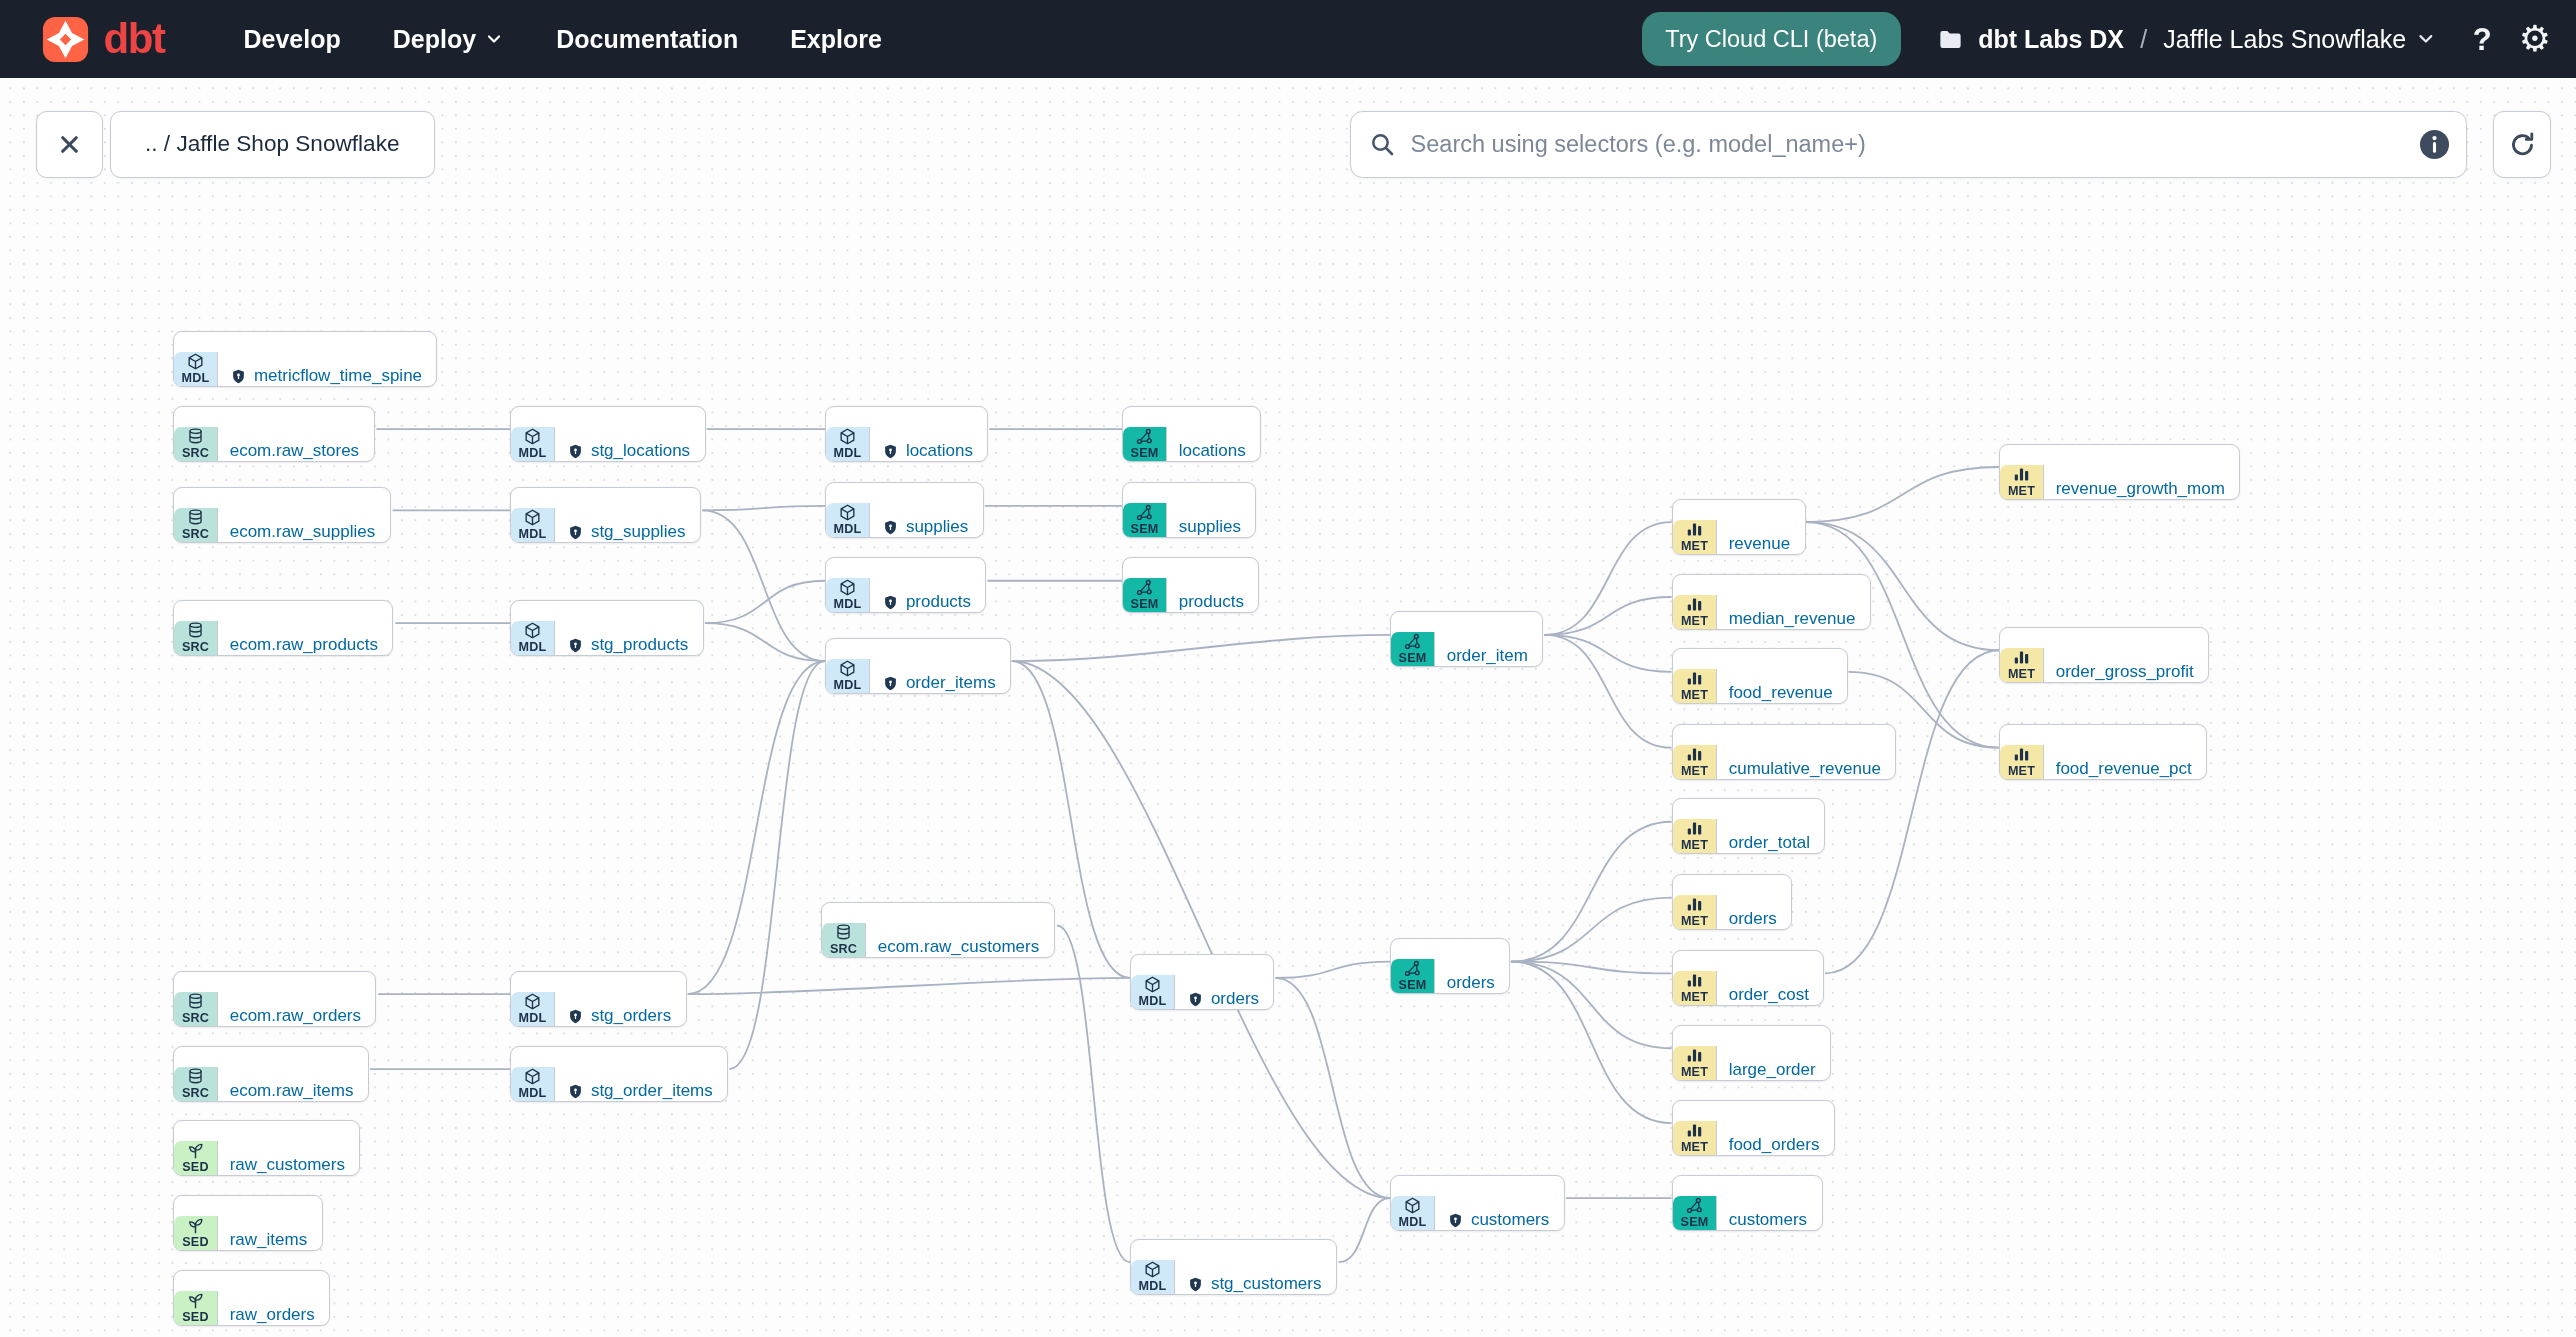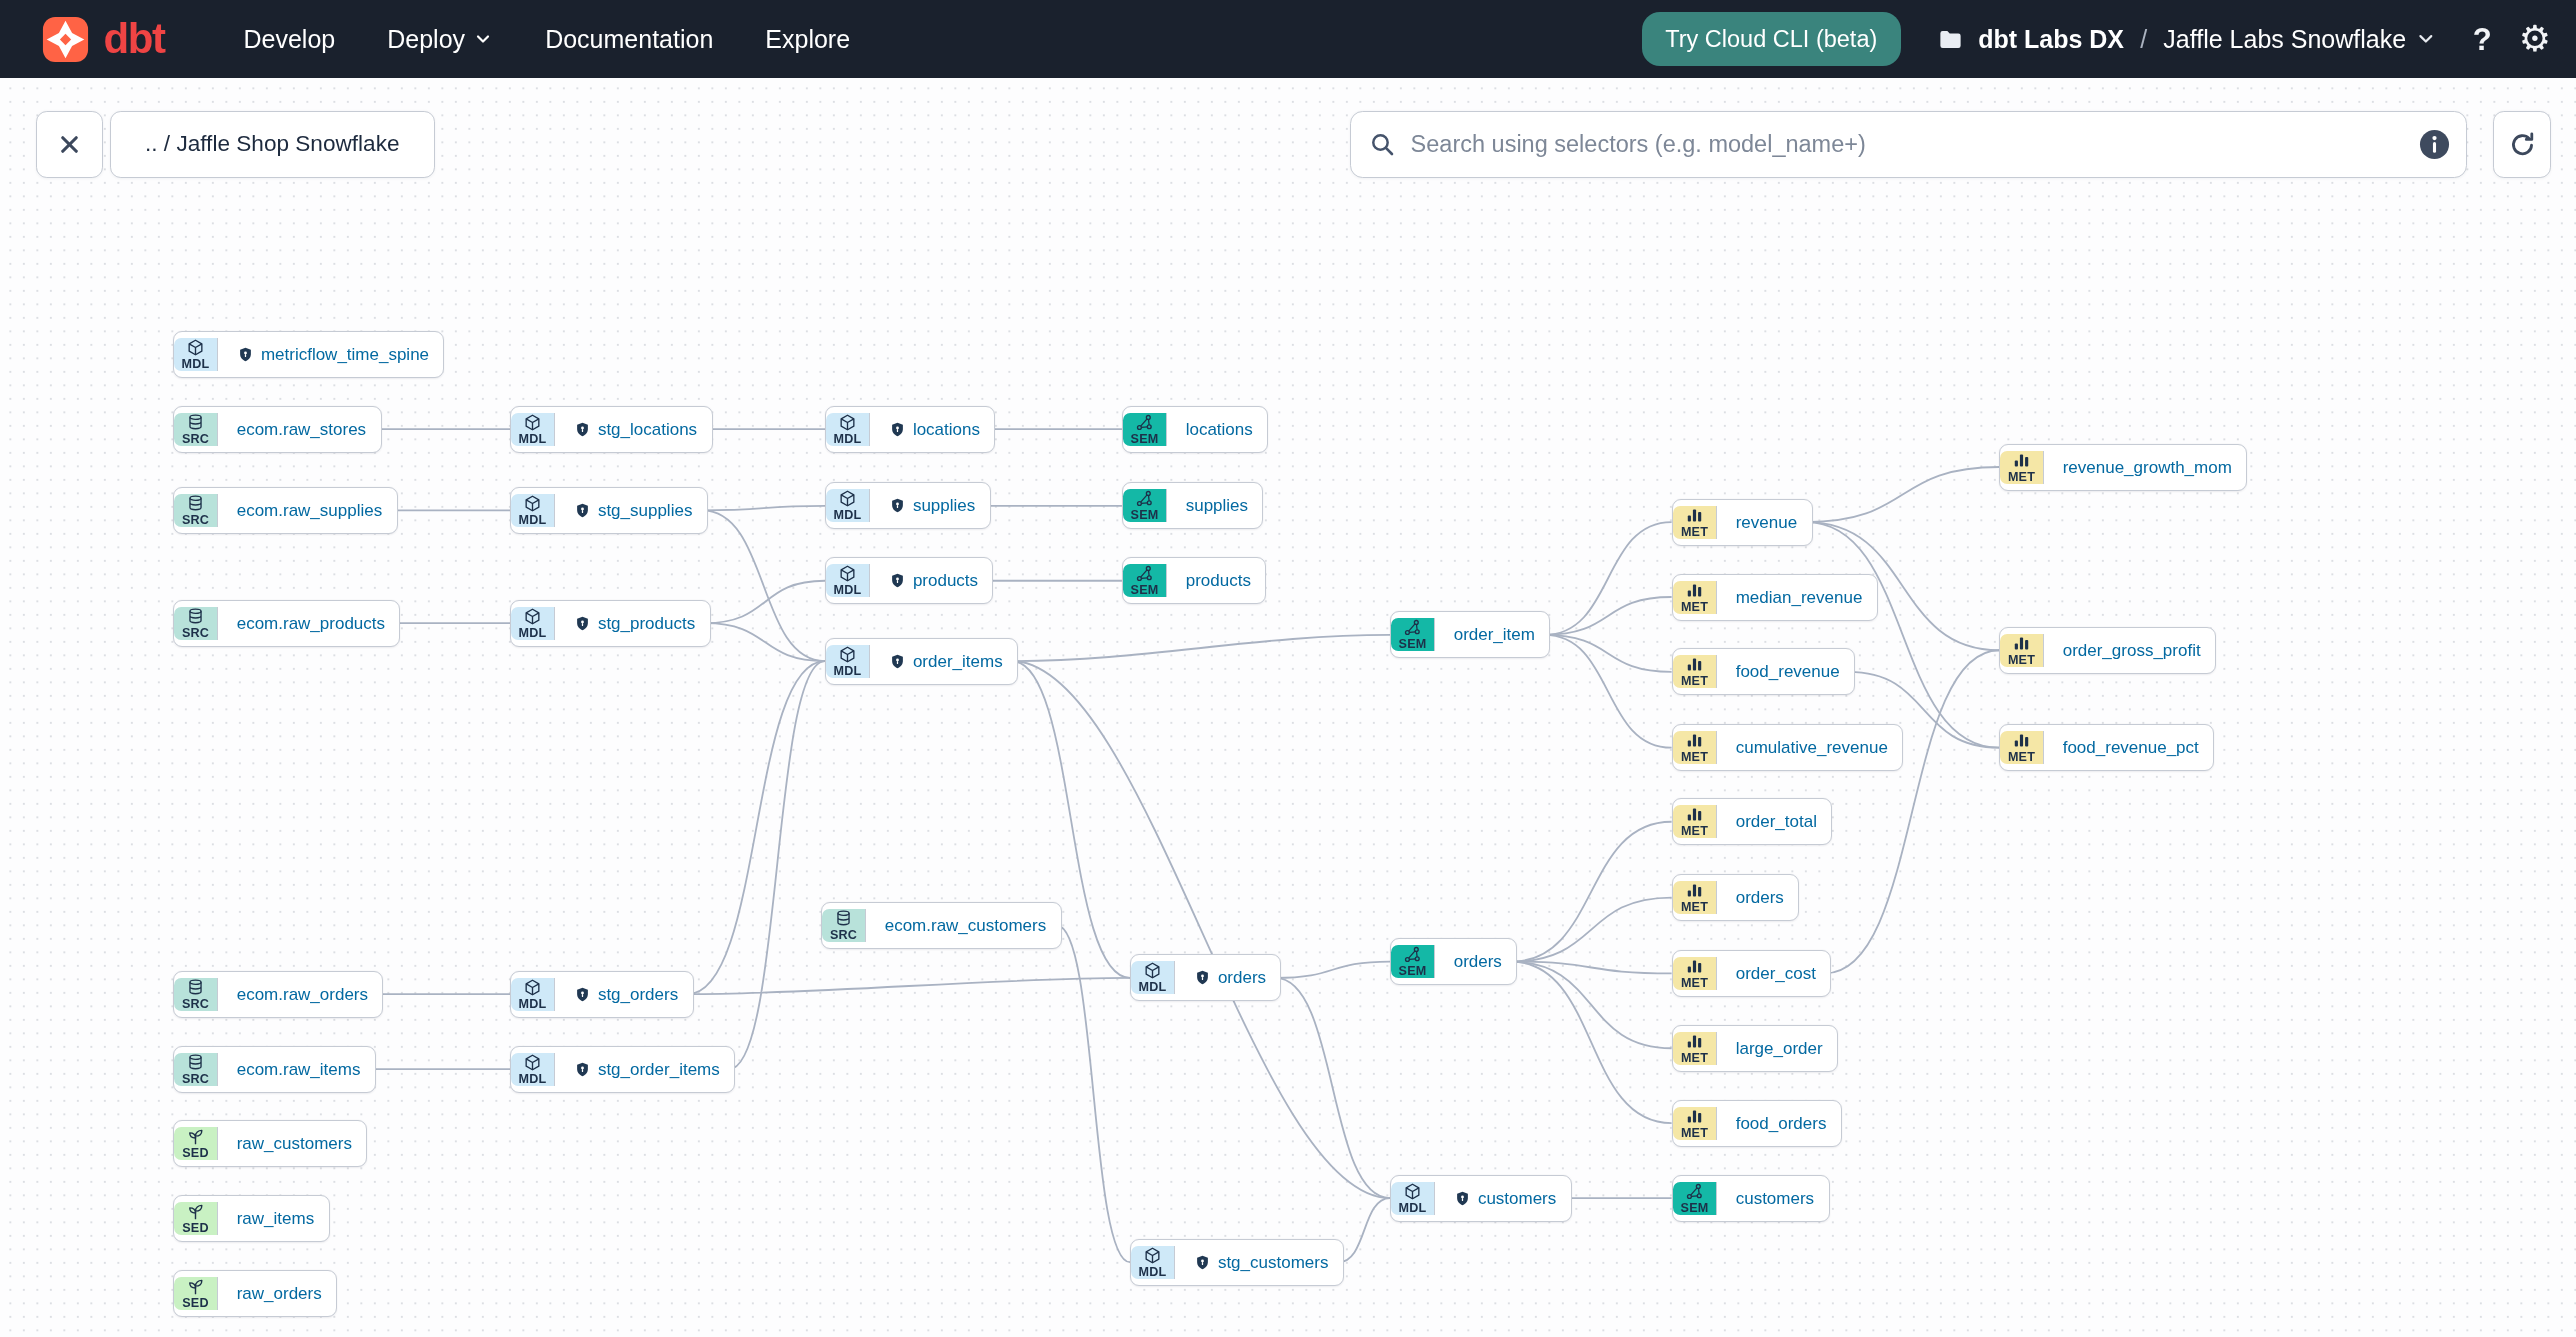--- a/index.html
+++ b/index.html
@@ -11,21 +11,21 @@
   
   .navbar{
     position:absolute;top:0;left:0;width:2576px;height:78px;
     background:#1a212d;display:flex;align-items:center;
     padding:0 25px 0 42px;box-sizing:border-box;color:#fff;
   }
   .logo{display:flex;align-items:center;gap:14.4px;margin-right:79px;}
   .logo svg{display:block;}
   .logo-text{font-size:42px;font-weight:800;letter-spacing:-1.4px;color:#ef4444;line-height:1;}
   .menu{display:flex;align-items:center;gap:52px;}
-  .menu-item{display:flex;align-items:center;gap:8.1px;font-size:25px;font-weight:400;color:#fff;cursor:pointer;}
+  .menu-item{display:flex;align-items:center;gap:8.1px;font-size:25px;font-weight:700;color:#fff;cursor:pointer;}
   .nav-right{margin-left:auto;display:flex;align-items:center;gap:36px;}
   .cta-btn{
     background:#3a847d;color:#fff;font-size:23.5px;font-weight:500;
     border:none;border-radius:18px;padding:13.5px 23.5px;cursor:pointer;
     font-family:"Liberation Sans", sans-serif;white-space:nowrap;
   }
   .proj-crumb{display:flex;align-items:center;gap:14.4px;font-size:25px;}
   .proj-name{font-weight:700;}
   .proj-sep{color:#aab2bf;font-weight:400;padding:0 1.8px;}
   .env-name{font-weight:400;display:flex;align-items:center;gap:9px;}
@@ -51,23 +51,23 @@
     flex:1;border:none;outline:none;font-size:23.5px;color:#7f1d1d;background:transparent;
     font-family:"Liberation Sans", sans-serif;
   }
   .search-box input::placeholder{color:#7d8797;opacity:1;}
   .refresh-btn{left:2493px;top:32.5px;width:58px;height:67px;cursor:pointer;}
   
   #edges{position:absolute;top:0;left:0;pointer-events:none;}
   .edge{fill:none;stroke:#a9b2c2;stroke-width:2;}
   #nodes{position:absolute;top:0;left:0;width:100%;height:100%;}
   .node{
-    position:absolute;display:inline-flex;align-items:center;height:47px;
+    position:absolute;display:inline-flex;align-items:flex-end;height:56px;
     background:#fff;border:1.4px solid #c6cbd4;border-radius:9px;
-    box-shadow:0 0.9px 1.8px rgba(20,30,50,.08);cursor:pointer;box-sizing:border-box;gap:7px;
+    box-shadow:0 0.9px 1.8px rgba(20,30,50,.08);cursor:pointer;box-sizing:border-box;
   }
   .badge{
     width:43px;display:flex;flex-direction:column;align-items:center;justify-content:center;
     gap:0.9px;border-right:1.4px solid #c6cbd4;border-radius:7.2px 0 0 7.2px;color:#1d3049;flex:none;
   }
   .badge svg{width:19px;height:19px;display:block;}
   .blabel{font-size:12.6px;font-weight:600;line-height:1.1;letter-spacing:0.2px;}
   .badge-MDL{background:#cfe9f8;}
   .badge-SRC{background:#b8e2da;}
   .badge-SEM{background:#14b8a6;}

